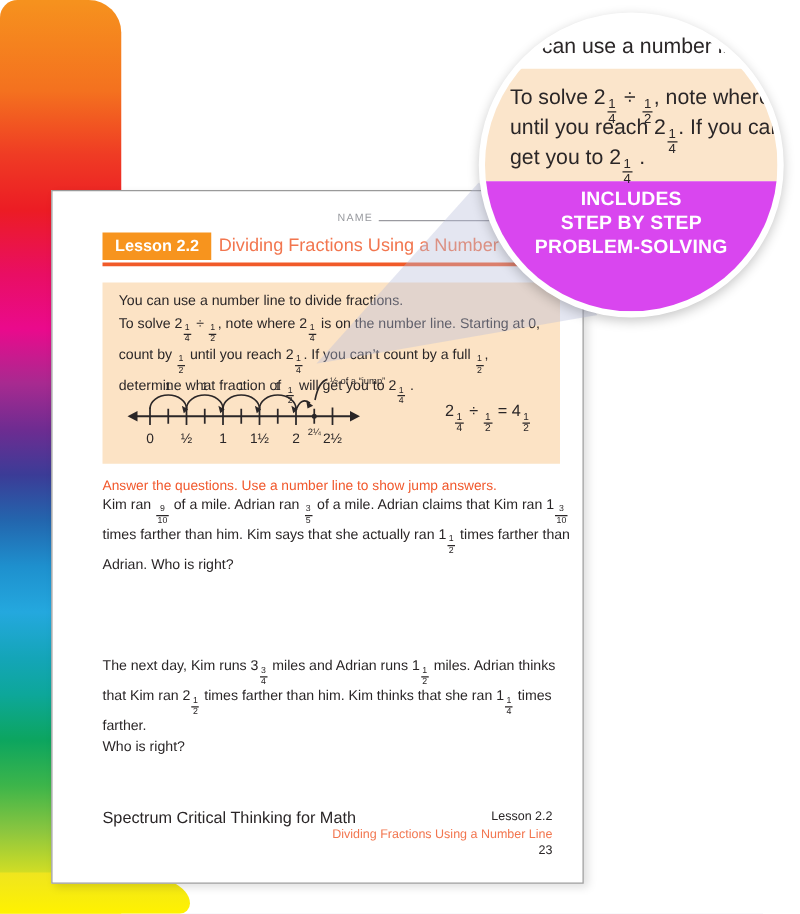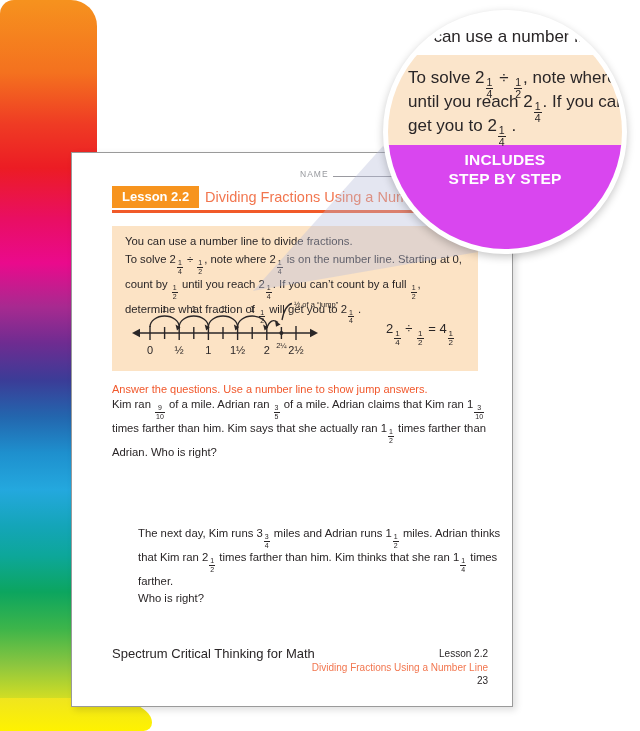--- a/index.html
+++ b/index.html
@@ -23,44 +23,44 @@
       #8CC63F 91%, #D9E021 96%, #FFF200 100%);
   }
   .cover-bottom{
     position:absolute;left:0;top:698px;width:152px;height:33px;z-index:1;
     border-top-right-radius:62px 30px;border-bottom-right-radius:10px;
     background:linear-gradient(to bottom,#EFE51F,#FFF200);
   }
 
   
   .page{
-    position:absolute;left:71px;top:152px;width:424px;height:553px;z-index:2;
+    position:absolute;left:41px;top:152px;width:424px;height:553px;z-index:2;
     background:#ffffff;border:1px solid #9a9a9a;
     box-shadow:3px 3px 7px rgba(0,0,0,0.13);
-    font-size:11.3px;line-height:17.5px;padding-left:16px;
+    font-size:11.3px;line-height:17.5px;
   }
   .name-row{left:228px;top:13px;font-size:8.5px;color:#97999E;letter-spacing:1px;}
   .name-line{display:inline-block;width:122px;border-bottom:1px solid #9a9aa0;height:9px;margin-left:4px;}
   .lesson-badge{
     left:40px;top:33px;background:#F7941E;color:#fff;font-weight:bold;
     font-size:13px;line-height:13px;padding:4px 10px 5px 10px;
   }
   .lesson-title{left:133px;top:36px;font-size:14.5px;color:#F2764F;white-space:nowrap;}
   .lesson-rule{left:40px;top:57px;width:362px;height:3px;background:#F15A29;}
 
   .example-box{left:40px;top:73px;width:366px;height:145px;background:#FCE3C5;}
   .example-intro{left:13px;top:7px;white-space:nowrap;}
   .example-body{left:13px;top:24px;width:346px;line-height:18px;}
 
   .numline-svg{left:13px;top:71px;}
   .equation{left:246px;top:94px;font-size:13px;white-space:nowrap;margin-left:28px;}
 
   .instruction{left:40px;top:228px;color:#F1582C;font-size:11px;white-space:nowrap;}
   .q1{left:40px;top:243px;width:374px;}
-  .q2{left:40px;top:372px;width:374px;margin-left:26px;}
+  .q2{left:40px;top:372px;width:374px;}
 
   .footer-left{left:40px;top:494px;font-size:13px;line-height:13.5px;}
   .footer-left .orange{color:#F2764F;}
   .footer-right{right:24px;top:494px;font-size:10px;line-height:13.5px;text-align:right;}
   .footer-right .orange{color:#F2764F;}
 
   
   .frac{
     display:inline-flex;flex-direction:column;align-items:center;
     vertical-align:-0.32em;font-size:0.62em;line-height:1.05;margin:0 1px;
@@ -243,20 +243,21 @@
 </div>
 
 <div class="beam"></div>
 
 <div class="mag-circle">
   <div class="mag-peach"></div>
   <div class="mag-blue">
     <div class="badge-text">
       <div>INCLUDES</div>
       <div>STEP BY STEP</div>
+      <div>PROBLEM-SOLVING</div>
     </div>
   </div>
   <div class="mag-line mag-l0">You can use a number line to divide fractions.</div>
   <div class="mag-line mag-l1">To solve 2<span class="frac">
         <span class="n">1</span>
         <span class="d">4</span>
       </span> ÷ <span class="frac">
         <span class="n">1</span>
         <span class="d">2</span>
       </span>, note where  2 is on the number line.</div>

